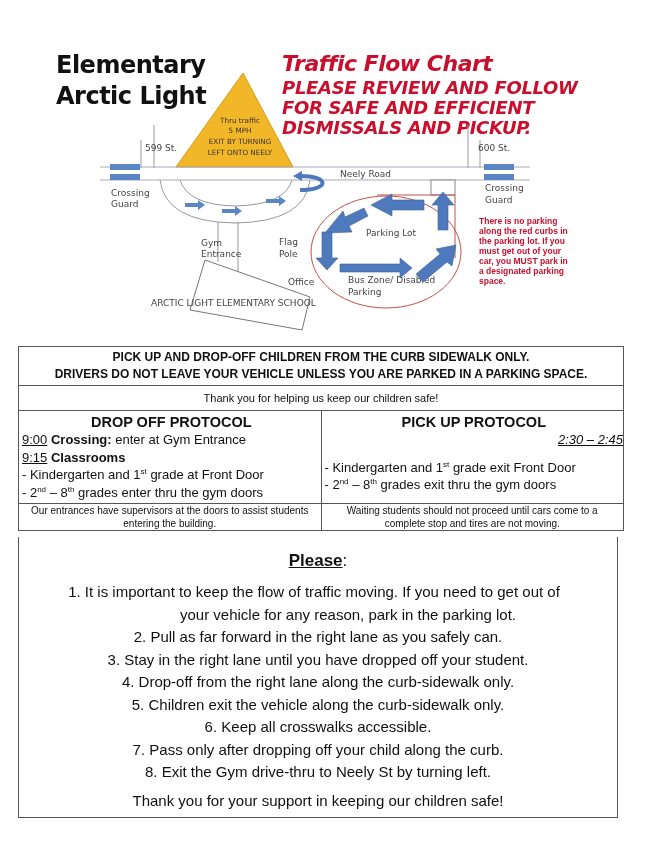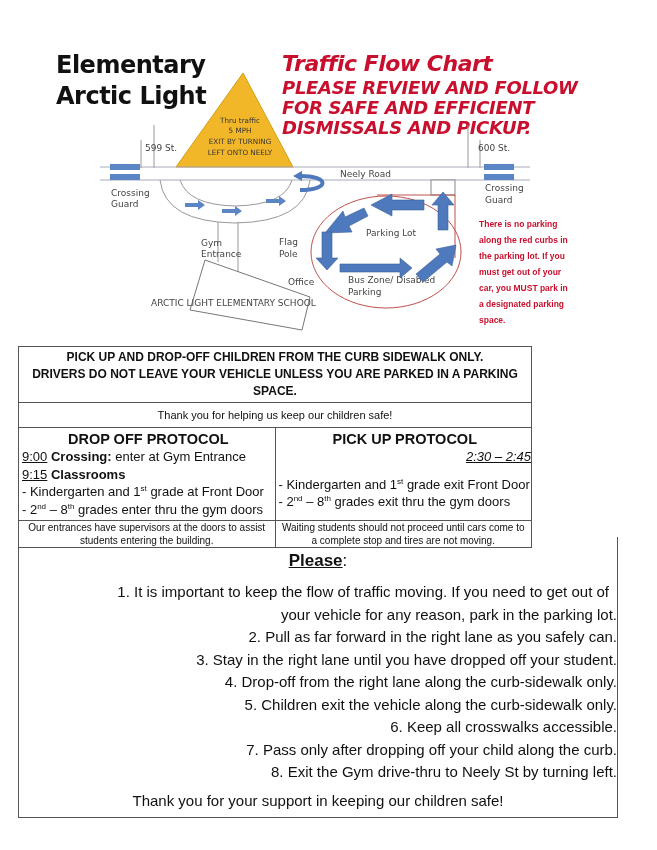--- a/index.html
+++ b/index.html
@@ -7,40 +7,40 @@
          font-family: "Liberation Sans", sans-serif; color: #111; }
   .school-name { position: absolute; left: 56px; top: 50px; font-size: 24px; font-weight: bold;
                  line-height: 31px; color: #111; font-family: "DejaVu Sans", sans-serif; letter-spacing: -0.5px; }
   .flow-title { position: absolute; left: 282px; top: 50px; color: #c8102e; font-style: italic; font-weight: bold;
                 font-family: "DejaVu Sans", sans-serif; }
   .flow-title .big { font-size: 22px; line-height: 28px; letter-spacing: -0.5px; }
   .flow-title .sub { font-size: 18px; line-height: 20px; letter-spacing: -0.3px; }
   svg.diagram { position: absolute; left: 0; top: 0; }
   .lbl { font-family: "DejaVu Sans", sans-serif; font-size: 9px; fill: #444; }
   .warn { position: absolute; left: 479px; top: 216px; width: 92px; color: #c8102e; font-weight: bold;
-          font-size: 8.5px; line-height: 16px; font-family: "Liberation Sans", sans-serif; }
+          font-size: 8.5px; line-height: 10px; font-family: "Liberation Sans", sans-serif; }
 
-  table.proto { position: absolute; left: 18px; top: 346px; width: 514px; border-collapse: collapse;
+  table.proto { position: absolute; left: 18px; top: 346px; width: 606px; border-collapse: collapse;
                 font-family: "Liberation Sans", sans-serif; }
   table.proto td { border: 1px solid #555; vertical-align: top; padding: 0; }
   .hdr { text-align: center; font-weight: bold; font-size: 12px; line-height: 17px; padding: 2px 0 !important; }
   .thanks1 { text-align: center; font-size: 11px; line-height: 24px; }
   .col { width: 50%; font-size: 13px; line-height: 17.5px; padding: 0 0 2px 3px !important; }
   .col h3 { margin: 2px 0 0 0; text-align: center; font-size: 14.5px; font-weight: bold; line-height: 18px; }
   .u { text-decoration: underline; }
   .center { text-align: right; font-style: italic; }
   .note { text-align: center; font-size: 10px; line-height: 13px; padding: 0 4px !important; }
   sup { font-size: 8px; line-height: 0; }
 
   .please-box { position: absolute; left: 18px; top: 537px; width: 598px; height: 280px; border: 1px solid #555;
                 border-top: none; font-family: "Liberation Sans", sans-serif; }
   .please-title { position: absolute; left: 0; width: 100%; top: 14px; text-align: center; font-size: 17px; }
   .please-title .u { font-weight: bold; }
   ol.rules { position: absolute; top: 44px; left: 0; width: 100%; margin: 0; padding: 0; list-style: none;
-             font-size: 15px; line-height: 22.5px; text-align: right; }
+             font-size: 15px; line-height: 22.5px; text-align: center; }
   ol.rules li { margin: 0; }
   .thanks2 { position: absolute; left: 0; width: 100%; top: 255px; text-align: center; font-size: 15px; }
 </style>
 </head>
 <body>
 
 <div class="school-name">
   <div>Elementary</div>
   <div>Arctic Light</div>
 </div>

